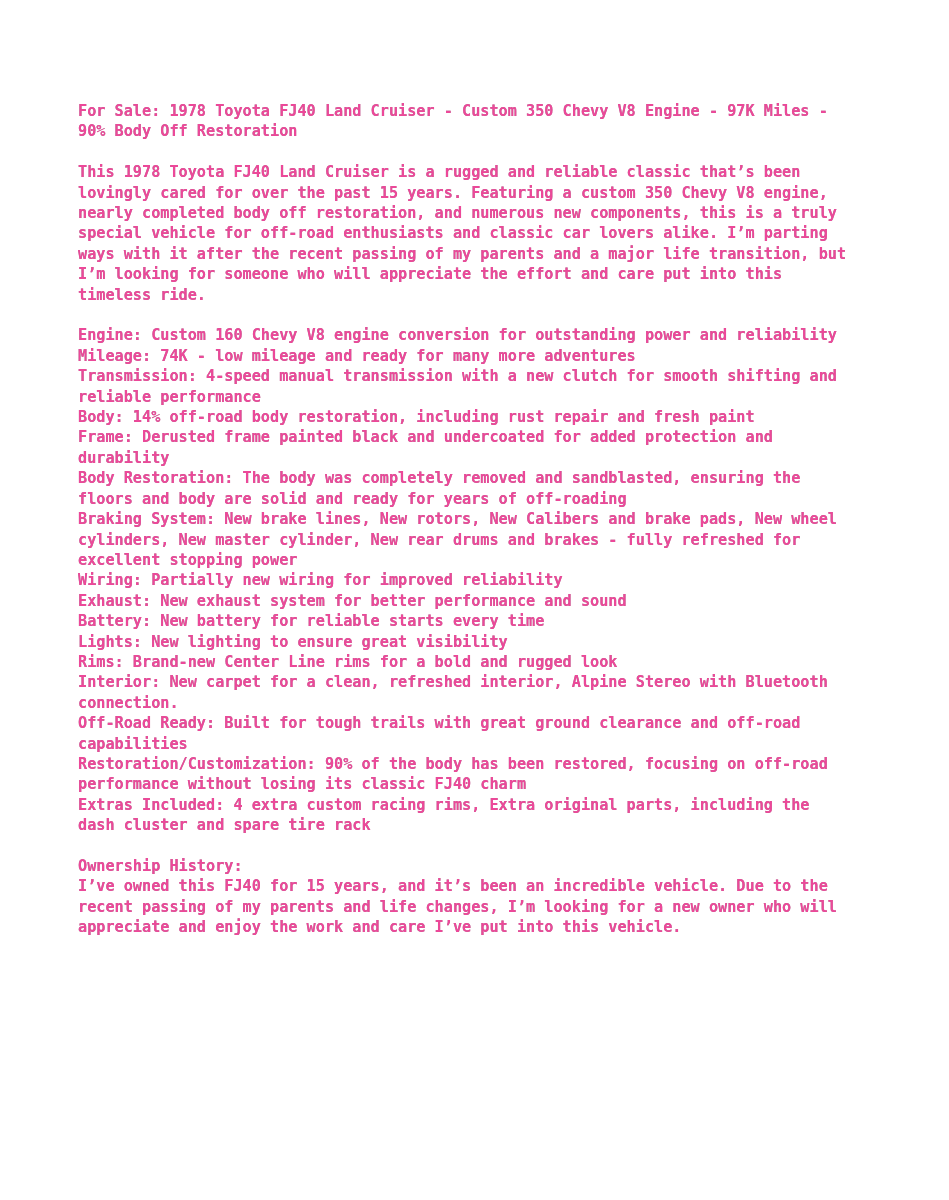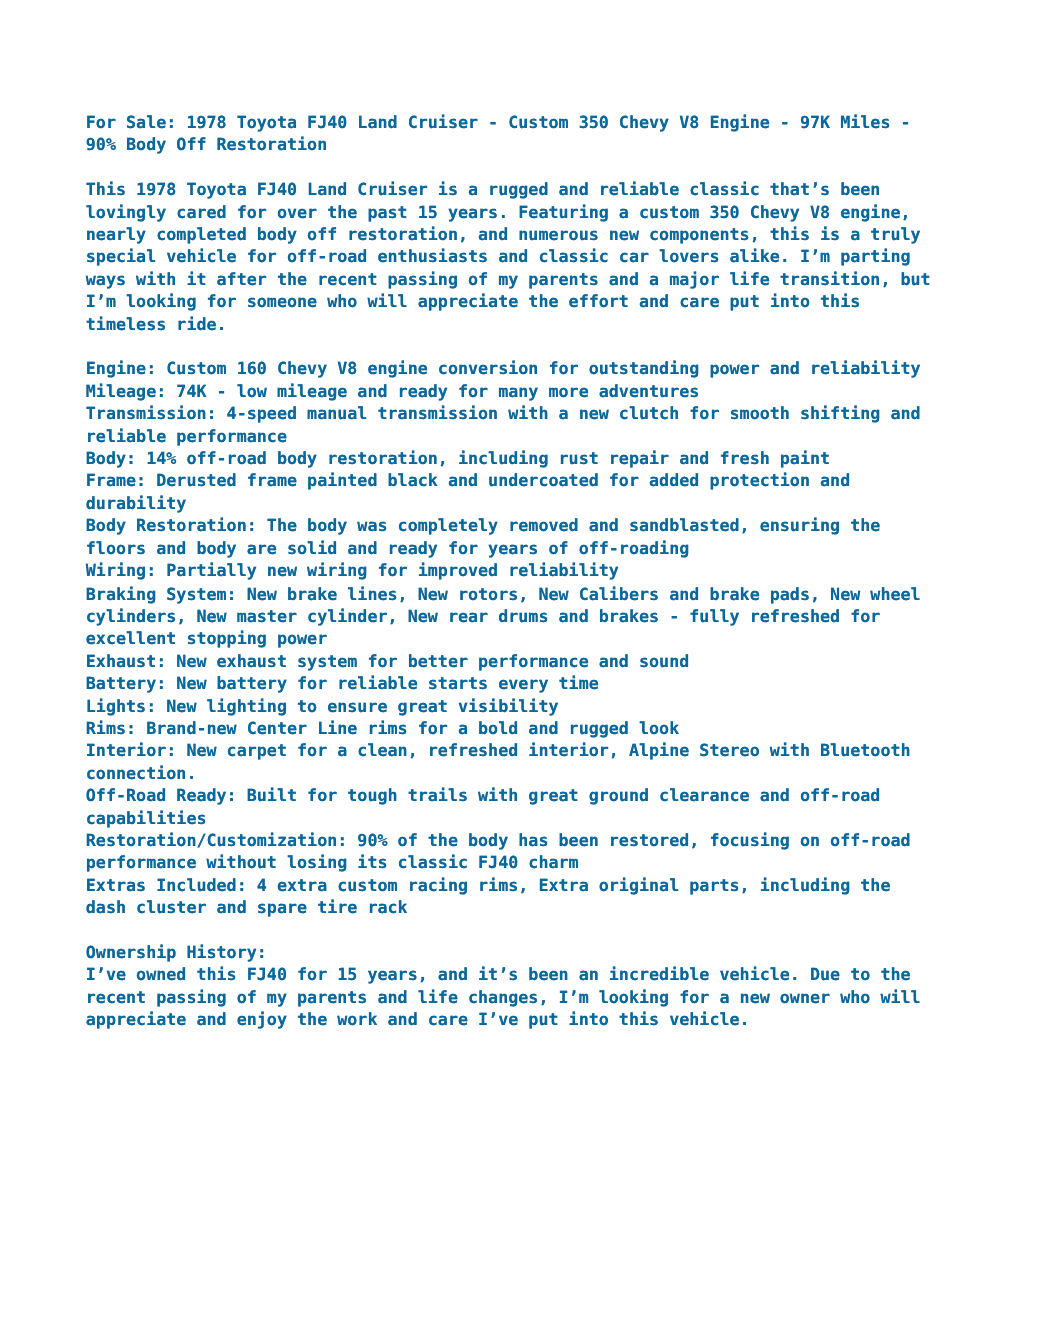--- a/index.html
+++ b/index.html
@@ -42,37 +42,37 @@
     margin: 0;
   }
   .features-list div {
     margin: 0;
   }
 </style>
 </head>
 <body style="background: rgb(255, 255, 255);">
 
 <div class="doc-page">
-  <div class="doc-text" style="color: #0369a1;">
+  <div class="doc-text" style="color: #ec4899;">
 
     <div class="block">For Sale: 1978 Toyota FJ40 Land Cruiser - Custom 350 Chevy V8 Engine - 97K Miles - 90% Body Off Restoration</div>
 
 
     <div class="block">This 1978 Toyota FJ40 Land Cruiser is a rugged and reliable classic that’s been lovingly cared for over the past 15 years. Featuring a custom 350 Chevy V8 engine, nearly completed body off restoration, and numerous new components, this is a truly special vehicle for off-road enthusiasts and classic car lovers alike. I’m parting ways with it after the recent passing of my parents and a major life transition, but I’m looking for someone who will appreciate the effort and care put into this timeless ride.</div>
 
 
     <div class="block features-list">
         <div>Engine: Custom 160 Chevy V8 engine conversion for outstanding power and reliability</div>
         <div>Mileage: 74K - low mileage and ready for many more adventures</div>
         <div>Transmission: 4-speed manual transmission with a new clutch for smooth shifting and reliable performance</div>
         <div>Body: 14% off-road body restoration, including rust repair and fresh paint</div>
         <div>Frame: Derusted frame painted black and undercoated for added protection and durability</div>
         <div>Body Restoration: The body was completely removed and sandblasted, ensuring the floors and body are solid and ready for years of off-roading</div>
+        <div>Braking System: New brake lines, New rotors, New Calibers and brake pads, New wheel cylinders, New master cylinder, New rear drums and brakes - fully refreshed for excellent stopping power</div>
         <div>Wiring: Partially new wiring for improved reliability</div>
-        <div>Braking System: New brake lines, New rotors, New Calibers and brake pads, New wheel cylinders, New master cylinder, New rear drums and brakes - fully refreshed for excellent stopping power</div>
         <div>Exhaust: New exhaust system for better performance and sound</div>
         <div>Battery: New battery for reliable starts every time</div>
         <div>Lights: New lighting to ensure great visibility</div>
         <div>Rims: Brand-new Center Line rims for a bold and rugged look</div>
         <div>Interior: New carpet for a clean, refreshed interior, Alpine Stereo with Bluetooth connection.</div>
         <div>Off-Road Ready: Built for tough trails with great ground clearance and off-road capabilities</div>
         <div>Restoration/Customization: 90% of the body has been restored, focusing on off-road performance without losing its classic FJ40 charm</div>
         <div>Extras Included: 4 extra custom racing rims, Extra original parts, including the dash cluster and spare tire rack</div>
       </div>
 

